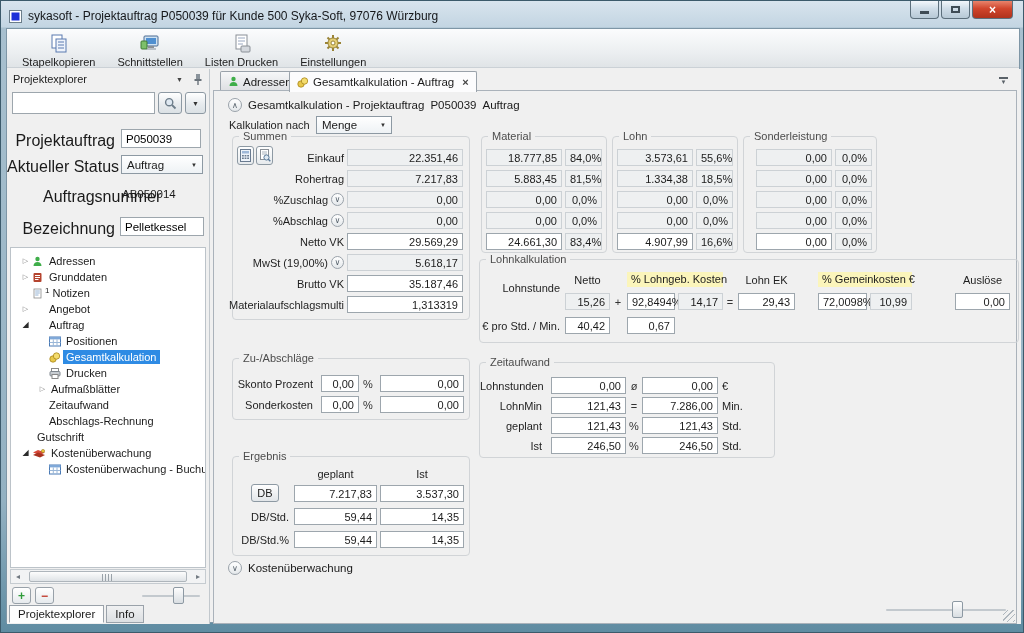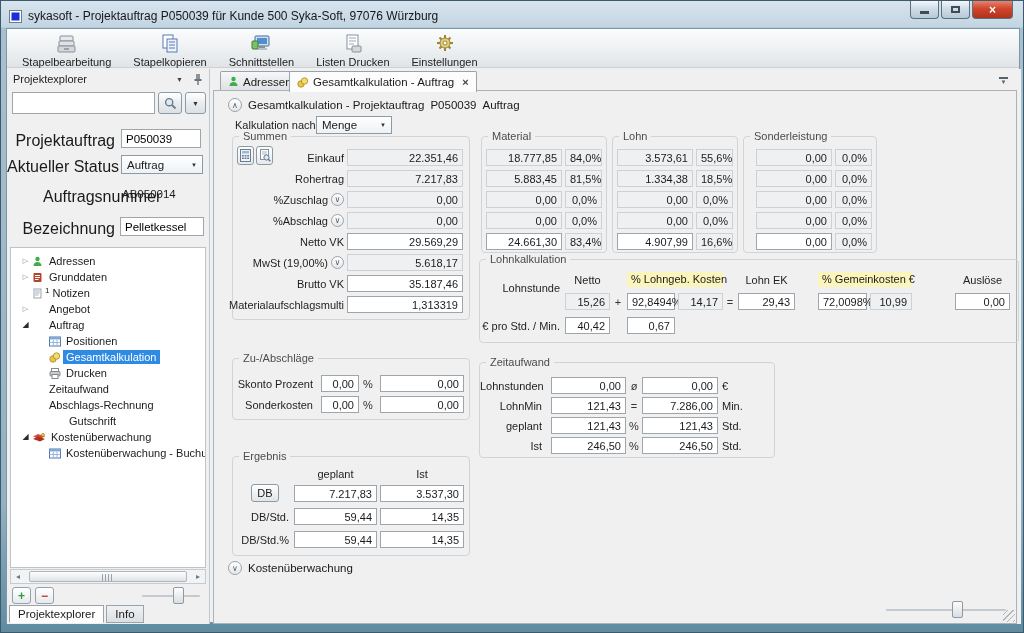--- a/index.html
+++ b/index.html
@@ -123,29 +123,20 @@
     <div class="wb close">
         <span>×</span>
       </div>
   </div>
 
   <div class="client">
 
     <div class="toolbar">
       <div class="tbtn">
         <svg width="24" height="22" viewBox="0 0 24 22">
-          <rect x="5" y="3" width="13" height="5" rx="1" fill="#e7e9ec" stroke="#8a9097"></rect>
-          <rect x="4" y="8" width="15" height="5" rx="1" fill="#dfe2e6" stroke="#8a9097"></rect>
-          <rect x="3" y="13" width="17" height="6" rx="1" fill="#d4d8dd" stroke="#8a9097"></rect>
-          <rect x="9" y="15" width="5" height="2" fill="#9aa1a8"></rect>
-        </svg>
-        <span class="tlbl">Stapelbearbeitung</span>
-      </div>
-      <div class="tbtn">
-        <svg width="24" height="22" viewBox="0 0 24 22">
           <rect x="5" y="2" width="10" height="13" fill="#fff" stroke="#5a7ab0"></rect>
           <rect x="9" y="6" width="10" height="13" fill="#eef3fb" stroke="#5a7ab0"></rect>
           <line x1="11" y1="9" x2="17" y2="9" stroke="#5a7ab0"></line>
           <line x1="11" y1="12" x2="17" y2="12" stroke="#5a7ab0"></line>
           <line x1="11" y1="15" x2="17" y2="15" stroke="#5a7ab0"></line>
         </svg>
         <span class="tlbl">Stapelkopieren</span>
       </div>
       <div class="tbtn">
         <svg width="24" height="22" viewBox="0 0 24 22">
@@ -300,27 +291,31 @@
             <span class="exp"></span>
             <span class="islot">
                 <svg width="12" height="11" viewBox="0 0 12 11">
                   <rect x="2.5" y="0.5" width="7" height="3" fill="#fff" stroke="#888"></rect>
                   <rect x="1" y="3.5" width="10" height="4.5" rx="1" fill="#c8cdd2" stroke="#808890"></rect>
                   <rect x="3" y="6.5" width="6" height="4" fill="#fff" stroke="#888"></rect>
                 </svg>
               </span>
             <span class="tlabel">Drucken</span>
           </div>
+          <div class="trow" style="padding-left:26px;">
+            <span class="exp">▷</span>
+            <span class="tlabel">Aufmaßblätter</span>
+          </div>
           <div class="trow" style="padding-left:35px;">
             <span class="tlabel">Zeitaufwand</span>
           </div>
           <div class="trow" style="padding-left:35px;">
             <span class="tlabel">Abschlags-Rechnung</span>
           </div>
-          <div class="trow" style="padding-left:55px;">
+          <div class="trow" style="padding-left:23px;">
             <span class="tlabel">Gutschrift</span>
           </div>
           <div class="trow" style="padding-left:9px;">
             <span class="exp open">◢</span>
             <span class="islot" style="width:15px;">
                 <svg width="14" height="11" viewBox="0 0 14 11">
                   <path d="M1 4.5l5-2.5 7 2.5-5 2.5z" fill="#d84a3a"></path>
                   <path d="M1 7l5-2.5 7 2.5-5 2.5z" fill="#a8311f"></path>
                   <circle cx="11" cy="3" r="1.6" fill="#f0c53a" stroke="#9a7d1c" stroke-width="0.6"></circle>
                 </svg>
@@ -389,21 +384,21 @@
 
         <div class="mhdr" style="left:14px;top:7px;">
           <span class="cc">
               <span>∧</span>
             </span>
           <b>Gesamtkalkulation - Projektauftrag</b>
           <b>P050039</b>
           <b>Auftrag</b>
         </div>
 
-        <span class="lbl abs" style="left:21px;top:28px;">Kalkulation nach</span>
+        <span class="lbl abs" style="left:15px;top:28px;">Kalkulation nach</span>
         <div class="combo" style="left:102px;top:25px;width:76px;height:18px;">
           <span>Menge</span>
           <span class="car">▼</span>
         </div>
 
         <div class="grp" style="left:18px;top:45px;width:238px;height:184px;">
           <span class="legend">Summen</span>
           <div class="abs" style="left:4px;top:9px;display:flex;gap:2px;">
             <div class="ibtn">
               <svg width="11" height="13" viewBox="0 0 11 13">

